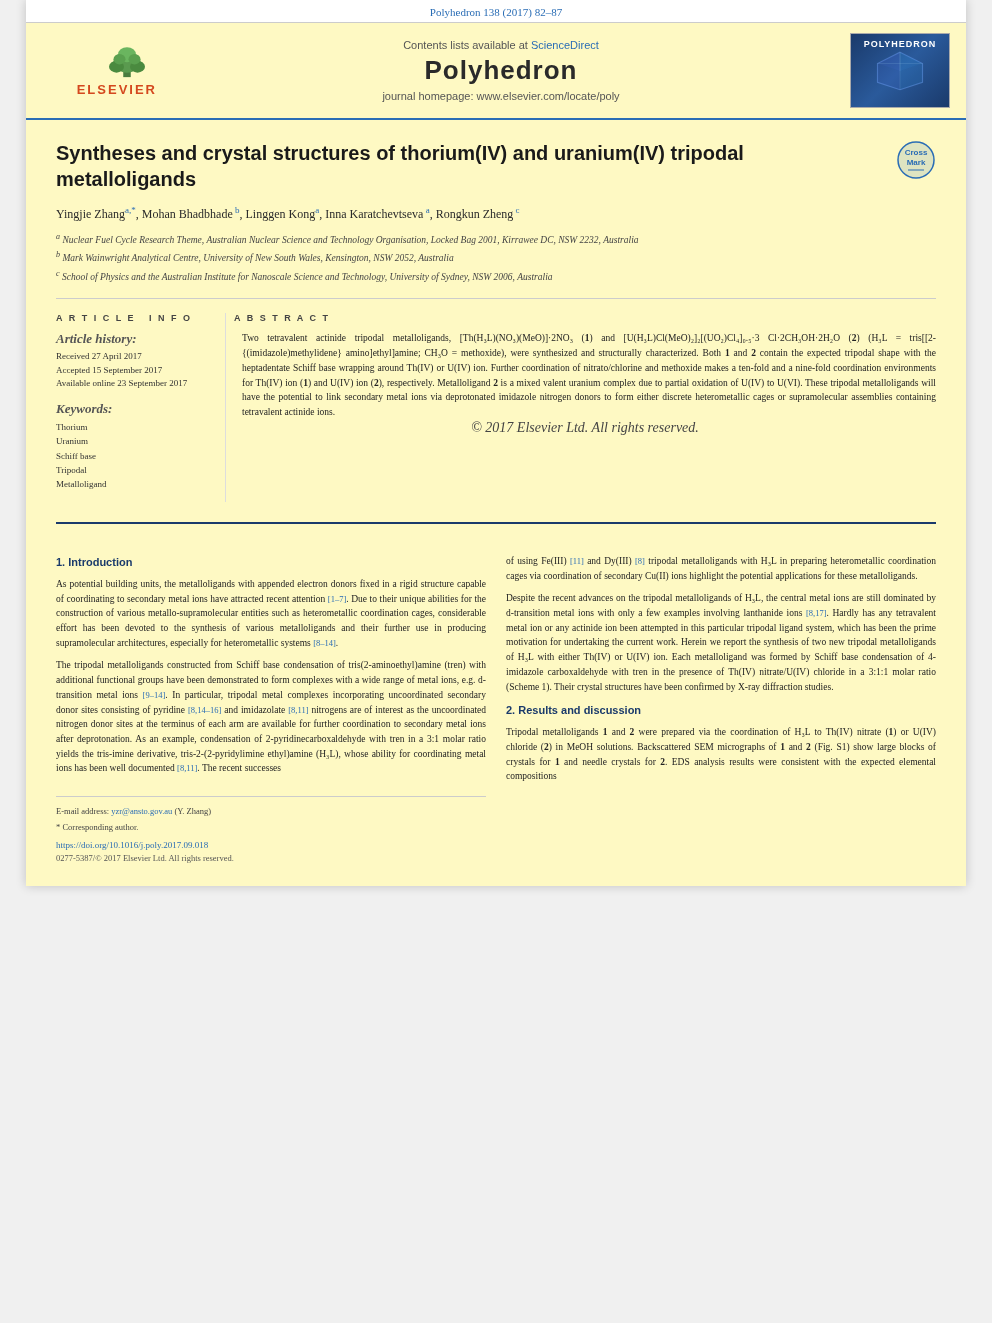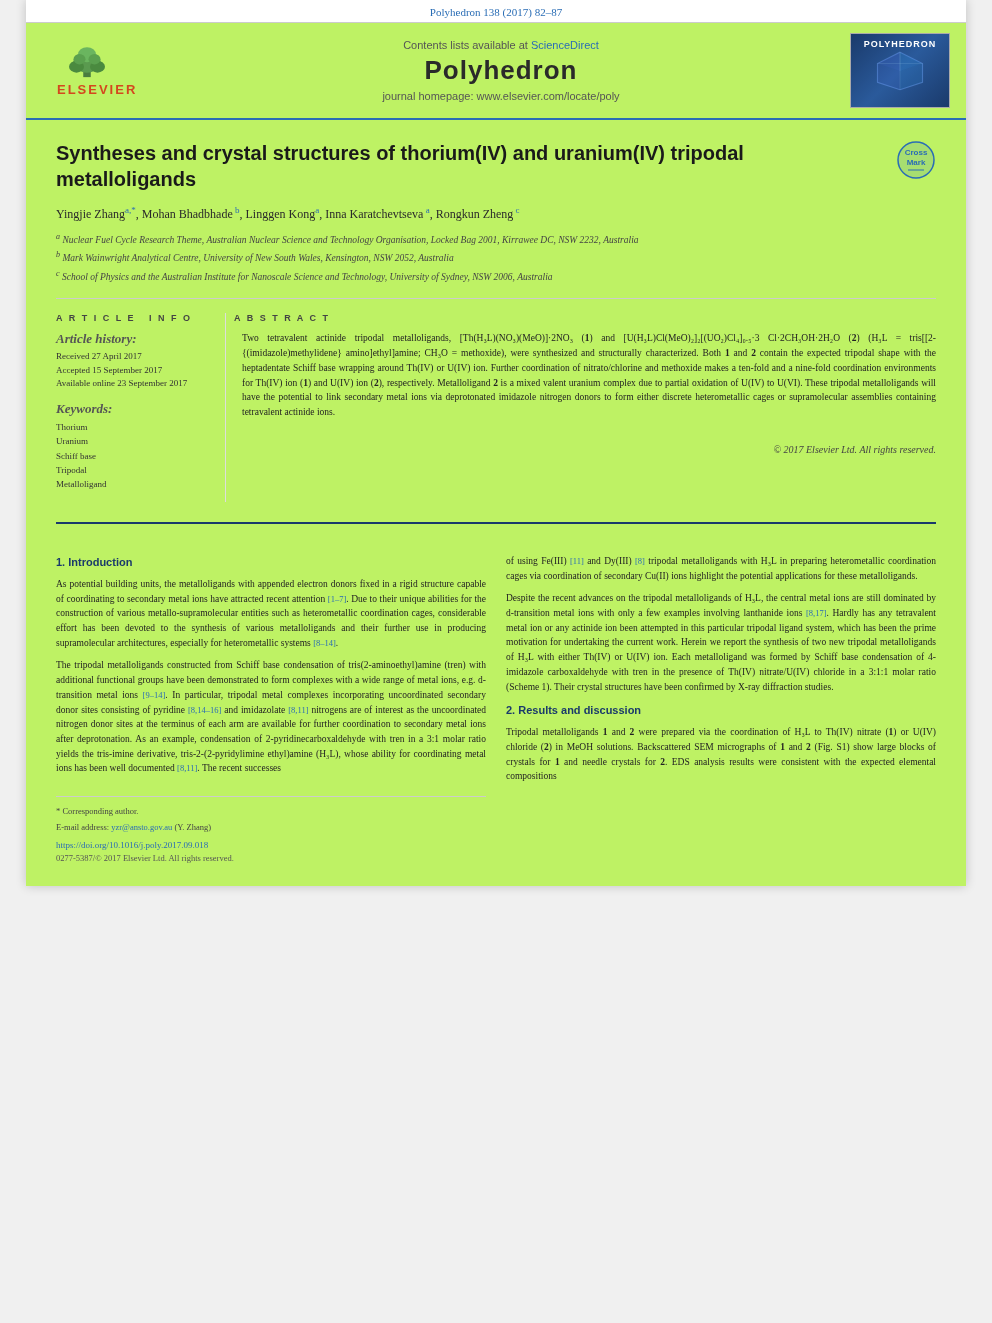--- a/index.html
+++ b/index.html
@@ -3,21 +3,21 @@
   <meta charset="utf-8">
   <style>
     * { margin: 0; padding: 0; box-sizing: border-box; }
     body {
       background: #f0f0f0;
       font-family: 'Times New Roman', Times, serif;
       width: 992px;
       min-height: 1323px;
     }
     .page {
-      background: #bef264;
+      background: #fef9c3;
       width: 940px;
       margin: 0 auto;
       padding: 0;
       box-shadow: 0 0 10px rgba(0,0,0,0.2);
     }
     
     .top-strip {
       background: #fff;
       text-align: center;
       padding: 6px 0 4px;
@@ -37,21 +37,21 @@
       width: 130px;
       display: flex;
       flex-direction: column;
       align-items: center;
     }
     .elsevier-logo {
       width: 100px;
       height: 55px;
       display: flex;
       flex-direction: column;
-      align-items: flex-start;
+      align-items: flex-end;
       justify-content: center;
     }
     .elsevier-tree {
       width: 60px;
       height: 35px;
     }
     .elsevier-text {
       font-size: 13px;
       color: #d4481e;
       font-family: Arial, sans-serif;
@@ -219,24 +219,24 @@
       flex: 1;
     }
     .abstract-text {
       font-size: 9.5px;
       color: #222;
       line-height: 1.55;
       text-align: justify;
       margin-left: 8px;
     }
     .abstract-footer {
-      font-size: 10px;
+      font-size: 14px;
       color: #444;
-      margin-top: 24px;
-      text-align: right;
+      margin-top: 0;
+      text-align: center;
       font-style: italic;
     }
 
     
     .main-two-col {
       display: flex;
       gap: 20px;
       border-top: 2px solid #1a3a6b;
       padding-top: 30px;
     }
@@ -413,26 +413,26 @@
         <div class="body-paragraph">
           As potential building units, the metalloligands with appended electron donors fixed in a rigid structure capable of coordinating to secondary metal ions have attracted recent attention <span class="ref">[1–7]</span>. Due to their unique abilities for the construction of various metallo-supramolecular entities such as heterometallic coordination cages, considerable effort has been devoted to the synthesis of various metalloligands and their further use in producing supramolecular architectures, especially for heterometallic systems <span class="ref">[8–14]</span>.
         </div>
 
         <div class="body-paragraph">
           The tripodal metalloligands constructed from Schiff base condensation of tris(2-aminoethyl)amine (tren) with additional functional groups have been demonstrated to form complexes with a wide range of metal ions, e.g. d-transition metal ions <span class="ref">[9–14]</span>. In particular, tripodal metal complexes incorporating uncoordinated secondary donor sites consisting of pyridine <span class="ref">[8,14–16]</span> and imidazolate <span class="ref">[8,11]</span> nitrogens are of interest as the uncoordinated nitrogen donor sites at the terminus of each arm are available for further coordination to secondary metal ions after deprotonation. As an example, condensation of 2-pyridinecarboxaldehyde with tren in a 3:1 molar ratio yields the tris-imine derivative, tris-2-(2-pyridylimine ethyl)amine (H₃L), whose ability for coordinating metal ions has been well documented <span class="ref">[8,11]</span>. The recent successes
         </div>
 
         <div class="footnote-section">
           <div class="footnote-line">
-            <span>* Corresponding author.</span>
-          </div>
-          <div class="footnote-line">
             <span>E-mail address:</span>
             <span class="footnote-link" style="cursor:pointer;">yzr@ansto.gov.au</span>
             <span>(Y. Zhang)</span>
+          </div>
+          <div class="footnote-line">
+            <span>* Corresponding author.</span>
           </div>
           <div class="doi-line" style="cursor:pointer;">
             <span>https://doi.org/10.1016/j.poly.2017.09.018</span>
           </div>
           <div class="copyright-line">0277-5387/© 2017 Elsevier Ltd. All rights reserved.</div>
         </div>
 
       </div>
 
       <div class="right-col">

